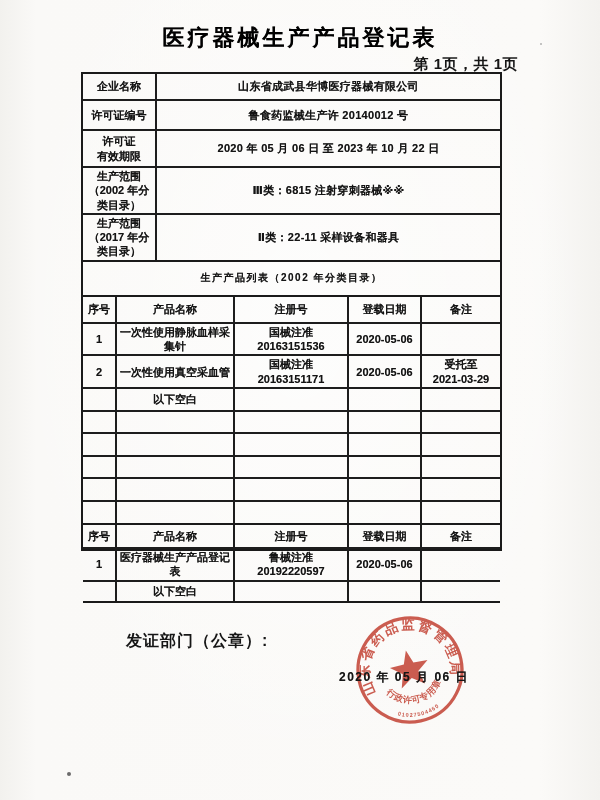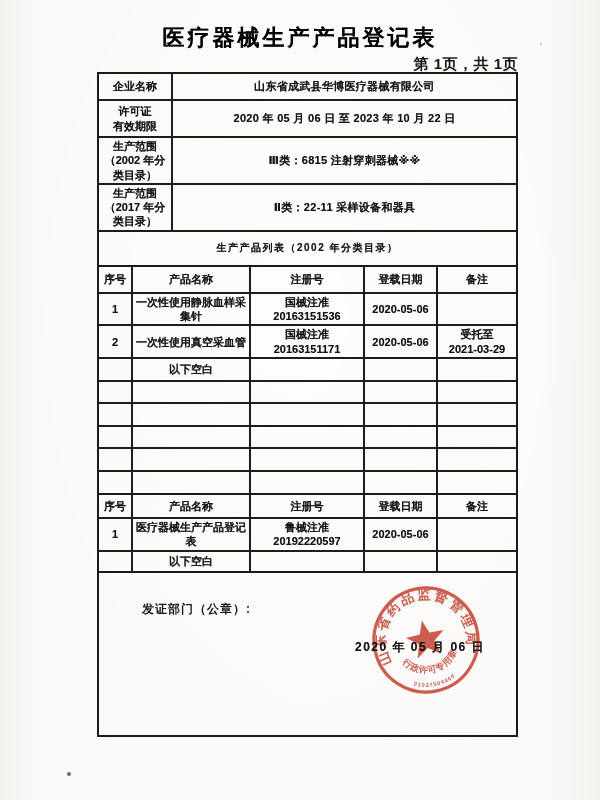--- a/index.html
+++ b/index.html
@@ -18,21 +18,21 @@
     position:absolute;top:23px;left:0;width:600px;text-align:center;
     font-size:22px;font-weight:700;letter-spacing:3px;color:#000000;
     text-shadow:0 0 .5px rgba(0,0,0,.55);
   }
   .page-note{
     position:absolute;top:55px;right:82px;
     font-size:15px;font-weight:700;letter-spacing:.5px;
   }
 
   .wrapper{
-    position:absolute;left:97px;top:72px;width:421px;height:665px;
+    position:absolute;left:81px;top:72px;width:421px;height:479px;
     border:2.5px solid #1a1a1a;box-sizing:border-box;
   }
   .block{border-bottom:2px solid #1a1a1a;box-sizing:border-box;}
   .block.last{border-bottom:none;}
 
   table.grid{border-collapse:collapse;table-layout:fixed;width:100%;}
   .grid td,.grid th{
     border:2px solid #1d1d1d;
     font-weight:700;font-size:11px;color:#141414;
     text-align:center;vertical-align:middle;
@@ -48,21 +48,21 @@
   .lbl{width:69px;}
   .val{text-align:left;padding-left:9px;letter-spacing:.3px;}
 
   .heading-row{
     height:35px;display:flex;align-items:center;justify-content:center;
     font-weight:700;font-size:10px;letter-spacing:1.5px;
     text-shadow:0 0 .4px rgba(0,0,0,.5);
   }
 
   .footer-cell{position:relative;height:108px;overflow:visible;}
-  .issuer{position:absolute;left:43px;top:28px;font-size:12px;font-weight:700;letter-spacing:1px;}
+  .issuer{position:absolute;left:43px;top:28px;font-size:16px;font-weight:700;letter-spacing:1px;}
   .date{position:absolute;left:256px;top:66px;font-size:12px;font-weight:700;letter-spacing:1.5px;z-index:3;
         text-shadow:0 0 .4px rgba(0,0,0,.5);}
   .seal-box{position:absolute;left:242px;top:-18px;width:170px;height:170px;
         mix-blend-mode:multiply;opacity:.88;z-index:2;pointer-events:none;}
 </style>
 </head>
 <body>
 
 <div class="title">医疗器械生产产品登记表</div>
 <div class="page-note">第 1页，共 1页</div>
@@ -72,20 +72,24 @@
   <div class="block">
     <table class="grid">
       <colgroup>
           <col style="width:73px">
           <col>
         </colgroup>
       <tbody>
           <tr style="height:26px">
         <td class="lbl">企业名称</td>
         <td class="val">山东省成武县华博医疗器械有限公司</td>
+      </tr>
+      <tr style="height:30px">
+        <td class="lbl">许可证编号</td>
+        <td class="val">鲁食药监械生产许 20140012 号</td>
       </tr>
       <tr style="height:37px">
         <td class="lbl">许可证
 有效期限</td>
         <td class="val">2020 年 05 月 06 日  至 2023 年 10 月 22 日</td>
       </tr>
       <tr style="height:43px">
         <td class="lbl">生产范围
 （2002 年分
 类目录）</td>

